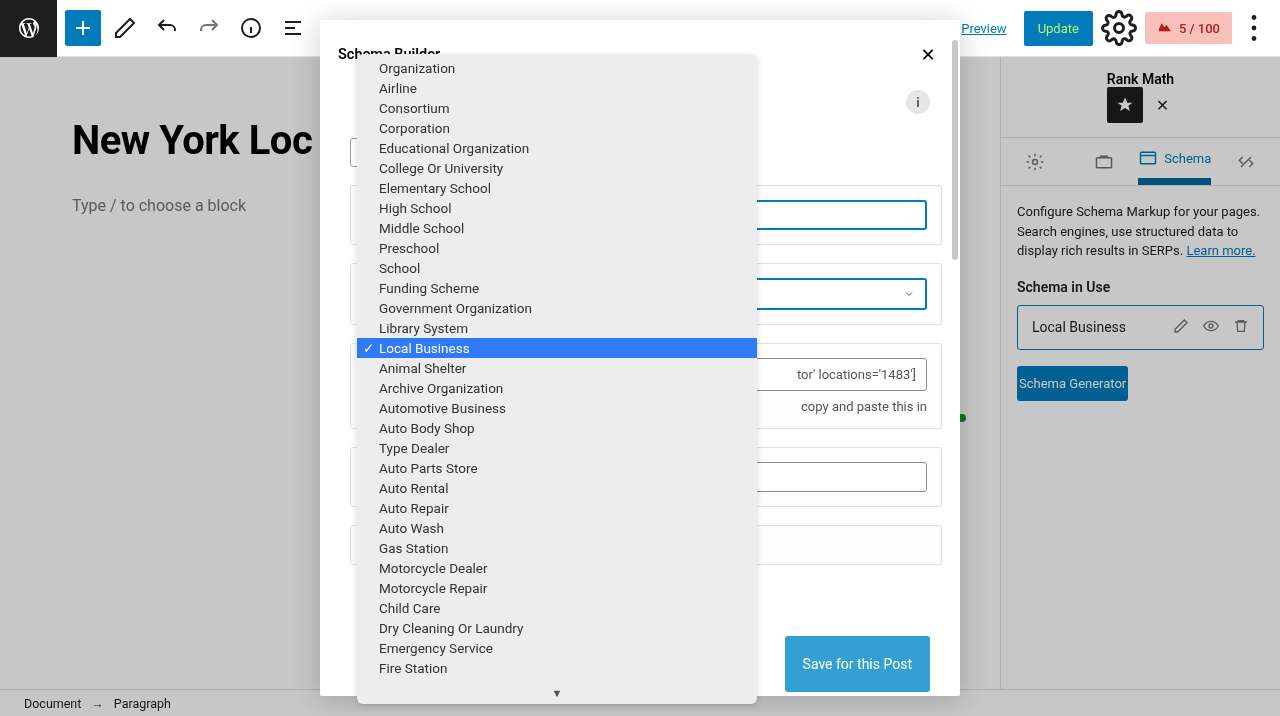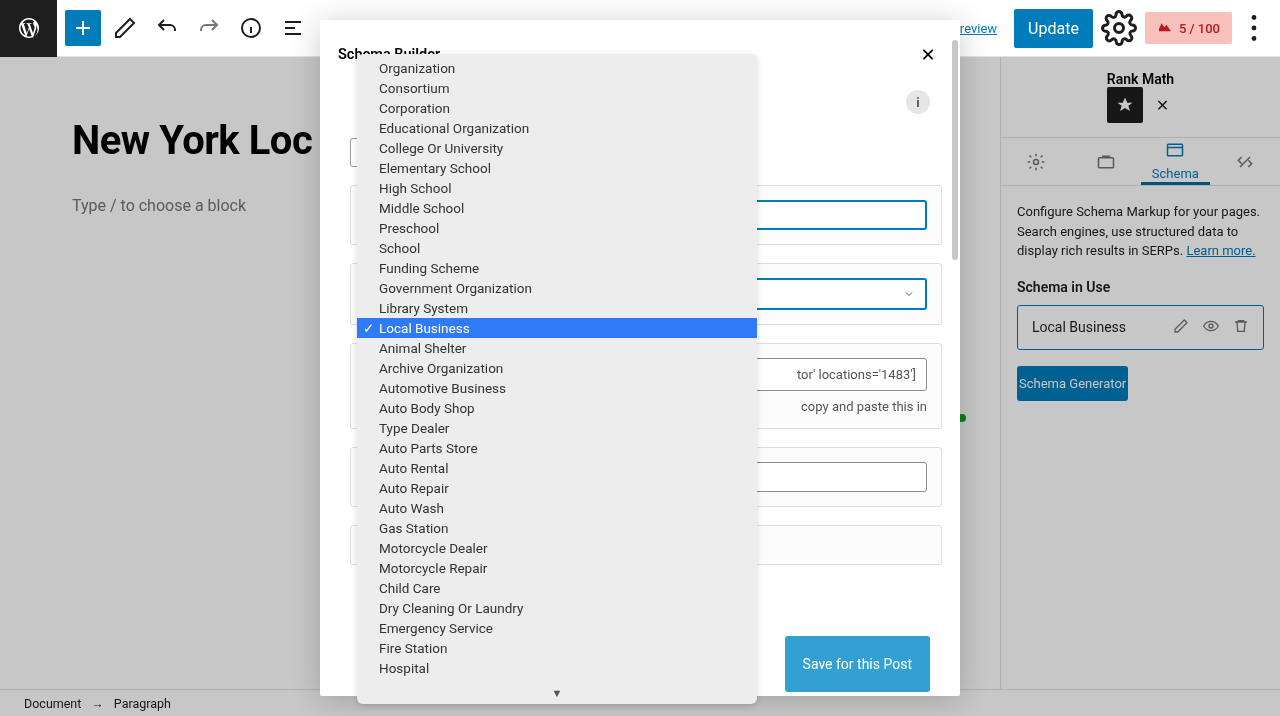--- a/index.html
+++ b/index.html
@@ -8,40 +8,40 @@
 
 .toolbar { height: 57px; background: #fff; border-bottom: 1px solid #e0e0e0; display: flex; align-items: center; padding: 0 8px; }
 .wp-logo { width: 57px; height: 57px; background: #1e1e1e; display: flex; align-items: center; justify-content: center; color: #fff; margin-left: -8px; margin-right: 8px; }
 .wp-logo svg { width: 24px; height: 24px; }
 .tb-btn { width: 36px; height: 36px; display: flex; align-items: center; justify-content: center; border-radius: 2px; margin-right: 6px; color: #1e1e1e; cursor: pointer; }
 .tb-btn.add { background: #007cba; color: #fff; }
 .tb-btn svg { width: 24px; height: 24px; }
 .tb-btn.muted { color: #757575; }
 .tb-spacer { flex: 1; }
 .preview-btn { color: #007cba; font-size: 13px; padding: 8px 12px; cursor: pointer; text-decoration: underline; }
-.update-btn { background: #007cba; color: #ffffff; border: none; padding: 10px 14px; border-radius: 2px; font-size: 16px; cursor: pointer; margin-left: 5px; }
+.update-btn { background: #007cba; color: #bef264; border: none; padding: 10px 14px; border-radius: 2px; font-size: 13px; cursor: pointer; margin-left: 5px; }
 .gear-btn { width: 36px; height: 36px; display: flex; align-items: center; justify-content: center; margin-left: 8px; color: #1e1e1e; cursor: pointer; }
 .score-badge { background: #f8c1bb; color: #b71c1c; padding: 8px 12px; border-radius: 2px; font-size: 13px; font-weight: 500; margin-left: 8px; cursor: pointer; display: flex; align-items: center; gap: 6px; }
 .dots-btn { width: 36px; height: 36px; display: flex; align-items: center; justify-content: center; margin-left: 4px; color: #1e1e1e; cursor: pointer; }
 
 
 .main { display: flex; height: calc(716px - 57px - 27px); }
 .editor { flex: 1; padding: 60px 72px 0 72px; background: #fff; }
 .post-title { font-size: 40px; font-weight: 700; letter-spacing: -0.5px; margin-bottom: 32px; }
 .placeholder { color: #757575; font-size: 16px; }
 
 
 .sidebar { width: 280px; border-left: 1px solid #e0e0e0; background: #fff; }
 .sidebar-head { display: flex; align-items: center; justify-content: space-between; padding: 14px 16px; border-bottom: 1px solid #e0e0e0; flex-direction: column; }
 .sidebar-title { font-size: 14px; font-weight: 600; }
 .star-btn { width: 36px; height: 36px; background: #1e1e1e; color: #fff; display: flex; align-items: center; justify-content: center; border-radius: 2px; cursor: pointer; }
 .close-x { width: 24px; height: 24px; display:flex; align-items:center; justify-content:center; color:#1e1e1e; cursor:pointer; margin-left:8px;}
 .sidebar-tabs { display: flex; border-bottom: 1px solid #e0e0e0; height: 48px; }
 .sidebar-tab { flex: 1; display: flex; align-items: center; justify-content: center; font-size: 13px; color: #757575; cursor: pointer; gap: 6px; }
-.sidebar-tab.active { color: #007cba; border-bottom: 3px solid #0369a1; flex-direction: column; }
+.sidebar-tab.active { color: #007cba; border-bottom: 7px solid #0369a1; }
 .sidebar-tab svg { width: 20px; height: 20px; }
 .sidebar-body { padding: 16px; font-size: 13px; color: #1e1e1e; }
 .sidebar-desc { line-height: 1.5; margin-bottom: 18px; }
 .sidebar-desc a { color: #007cba; text-decoration: underline; cursor: pointer; }
 .section-h { font-weight: 600; font-size: 14px; margin-bottom: 10px; }
 .schema-card { border: 1px solid #007cba; border-radius: 3px; padding: 12px 14px; display: flex; align-items: center; justify-content: space-between; margin-bottom: 16px; }
 .schema-card-name { font-size: 14px; }
 .schema-card-icons { display: flex; gap: 14px; color: #757575; }
 .schema-card-icons span { cursor: pointer; }
 .gen-btn { background: #007cba; color: #fff; border: none; padding: 10px 2px; border-radius: 3px; font-size: 13px; cursor: pointer; }
@@ -260,20 +260,21 @@
 
     <div class="form-row" style="height:40px;"></div>
 
     <button class="save-btn">Save for this Post</button>
   </div>
 </div>
 
 <div class="dropdown">
   <div class="dd-list" id="dd-list">
       <div class="dd-item">Organization</div>
+      <div class="dd-item">Airline</div>
       <div class="dd-item">Consortium</div>
       <div class="dd-item">Corporation</div>
       <div class="dd-item">Educational Organization</div>
       <div class="dd-item">College Or University</div>
       <div class="dd-item">Elementary School</div>
       <div class="dd-item">High School</div>
       <div class="dd-item">Middle School</div>
       <div class="dd-item">Preschool</div>
       <div class="dd-item">School</div>
       <div class="dd-item">Funding Scheme</div>

